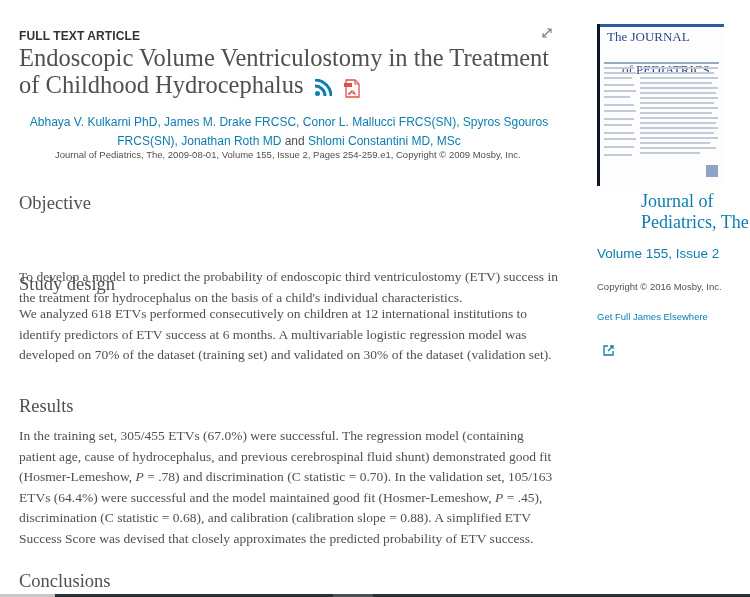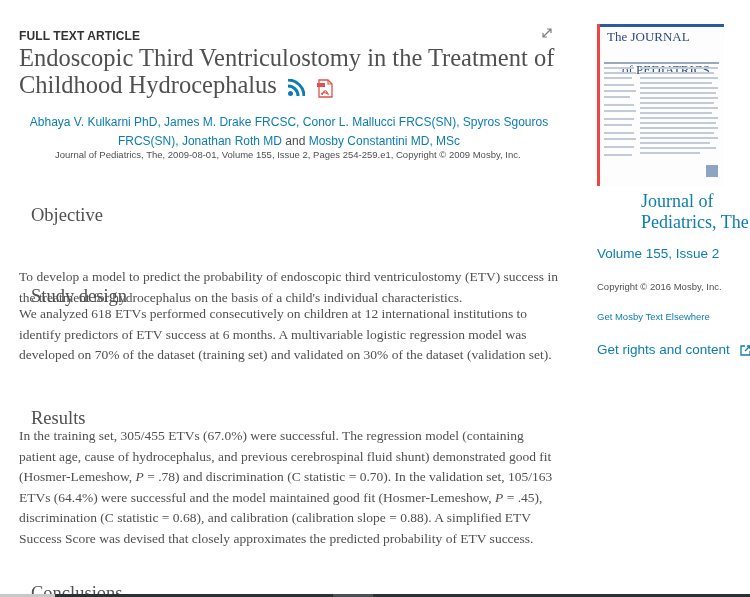--- a/index.html
+++ b/index.html
@@ -27,31 +27,31 @@
       font-size: 12px; line-height: 19px; color: #0c7db1; text-align: center;
     }
     .authors .and { color: #505050; margin-top: 6px; }
     .citation {
       position: absolute; left: 19px; top: 149px; width: 560px;
       font-size: 9.5px; color: #505050; white-space: nowrap; margin-left: 36px;
     }
     .section-h {
       position: absolute; left: 19px;
       font-family: "Liberation Serif", serif; font-size: 18.5px; color: #505050;
-      font-weight: normal; margin: 12px;
+      font-weight: normal; margin: 0;
     }
     .section-p {
       position: absolute; left: 19px; width: 540px;
       font-family: "Liberation Serif", serif; font-size: 13.5px; line-height: 20.5px;
       color: #505050; margin: 0;
     }
     
     .cover {
       position: absolute; left: 597px; top: 24px; width: 127px; height: 162px;
-      background: #fdfdfd; border-left: 3px solid #ef4444; box-sizing: border-box;
+      background: #fdfdfd; border-left: 3px solid #0f172a; box-sizing: border-box;
     }
     .cover .topbar { position: absolute; left: 0; top: 0; width: 124px; height: 3px; background: #2c5aa0; }
     .cover .ct1 { position: absolute; left: 7px; top: 6px; font-family: "Liberation Serif", serif; font-size: 13px; color: #2c4a8a; line-height: 13px; }
     .cover .ct2 { position: absolute; left: 22px; top: 18px; font-family: "Liberation Serif", serif; font-size: 13px; color: #2c4a8a; line-height: 13px; margin-top: 21px; }
     .cover .line { position: absolute; height: 1.5px; background: #c4cbd8; }
     .cover .elsevier { position: absolute; left: 106px; top: 141px; width: 12px; height: 12px; background: #8fa3c4; }
     .journal-name {
       position: absolute; left: 597px; top: 191px; width: 150px;
       font-family: "Liberation Serif", serif; font-size: 18px; line-height: 21px; color: #0c7db1; margin-left: 44px;
     }
@@ -79,40 +79,40 @@
 </head>
 <body>
 
 <div class="article-type">FULL TEXT ARTICLE</div>
 
 <svg class="expand-icon" viewBox="0 0 12 12">
   <path d="M2 10 L10 2 M6 2 L10 2 L10 6 M2 6 L2 10 L6 10" stroke="#808080" stroke-width="1.2" fill="none"></path>
 </svg>
 
 <h1 class="title">
-  <span>Endoscopic Third Ventriculostomy in the Treatment of Childhood Hydrocephalus</span>
+  <span>Endoscopic Volume Ventriculostomy in the Treatment of Childhood Hydrocephalus</span>
   <span class="icons">
     <svg class="rss-icon" width="18" height="18" viewBox="0 0 18 18" style="margin-left:4px;">
       <circle cx="3.5" cy="14.5" r="2.5" fill="#0c7db1"></circle>
       <path d="M1 7 A10 10 0 0 1 11 17" stroke="#0c7db1" stroke-width="3" fill="none"></path>
       <path d="M1 1 A16 16 0 0 1 17 17" stroke="#0c7db1" stroke-width="3" fill="none"></path>
     </svg>
     <svg class="pdf-icon" width="18" height="19" viewBox="0 0 18 19" style="margin-left:5px;">
       <path d="M3 1 H12 L16 5 V18 H3 Z" fill="#fff" stroke="#e0504a" stroke-width="1.3"></path>
       <path d="M12 1 V5 H16" fill="none" stroke="#e0504a" stroke-width="1.1"></path>
       <rect x="1" y="4" width="8" height="4" fill="#e0504a"></rect>
       <path d="M6 16 C8 11 10 10 12 15 C9 13 7 13 5 15" fill="none" stroke="#e0504a" stroke-width="1.1"></path>
     </svg>
   </span>
 </h1>
 
 <div class="authors">
   <div><span>Abhaya V. Kulkarni PhD, James M. Drake FRCSC, Conor L. Mallucci FRCS(SN), Spyros Sgouros</span></div>
   <div>
-    <span>FRCS(SN), Jonathan Roth MD</span><span class="and"> and </span><span>Mosby Constantini MD, MSc</span>
+    <span>FRCS(SN), Jonathan Roth MD</span><span class="and"> and </span><span>Shlomi Constantini MD, MSc</span>
   </div>
 </div>
 
 <div class="citation">Journal of Pediatrics, The, 2009-08-01, Volume 155, Issue 2, Pages 254-259.e1, Copyright © 2009 Mosby, Inc.</div>
 
 <h2 class="section-h" style="top:193px;">Objective</h2>
 <p class="section-p" style="top:223px;margin-top:44px;">To develop a model to predict the probability of endoscopic third ventriculostomy (ETV) success in the treatment for hydrocephalus on the basis of a child's individual characteristics.</p>
 
 <h2 class="section-h" style="top:274px;">Study design</h2>
 <p class="section-p" style="top:304px;">We analyzed 618 ETVs performed consecutively on children at 12 international institutions to identify predictors of ETV success at 6 months. A multivariable logistic regression model was developed on 70% of the dataset (training set) and validated on 30% of the dataset (validation set).</p>
@@ -158,23 +158,22 @@
   <div class="line" style="left:40px; top:113px; width:78px;"></div>
   <div class="line" style="left:40px; top:118px; width:70px;"></div>
   <div class="line" style="left:40px; top:123px; width:76px;"></div>
   <div class="line" style="left:40px; top:128px; width:60px;"></div>
   <div class="elsevier"></div>
 </div>
 
 <div class="journal-name">Journal of Pediatrics, The</div>
 <div class="volume">Volume 155, Issue 2</div>
 <div class="copyright">Copyright © 2016 Mosby, Inc.</div>
-<div class="fulltext">Get Mosby Text Elsewhere</div>
+<div class="fulltext">Get Full James Elsewhere</div>
 <div class="rights">
-  <span>Get rights and content</span>
   <svg class="ext-icon" width="13" height="12" viewBox="0 0 13 12">
     <path d="M6 2 H2 V11 H11 V7" fill="none" stroke="#0c7db1" stroke-width="1.3"></path>
     <path d="M6 7 L11 2 M8 2 H11 V5" fill="none" stroke="#0c7db1" stroke-width="1.3"></path>
   </svg>
 </div>
 
 <div class="bottom-bar">
   <div class="light"></div>
   <div class="mid"></div>
 </div>

